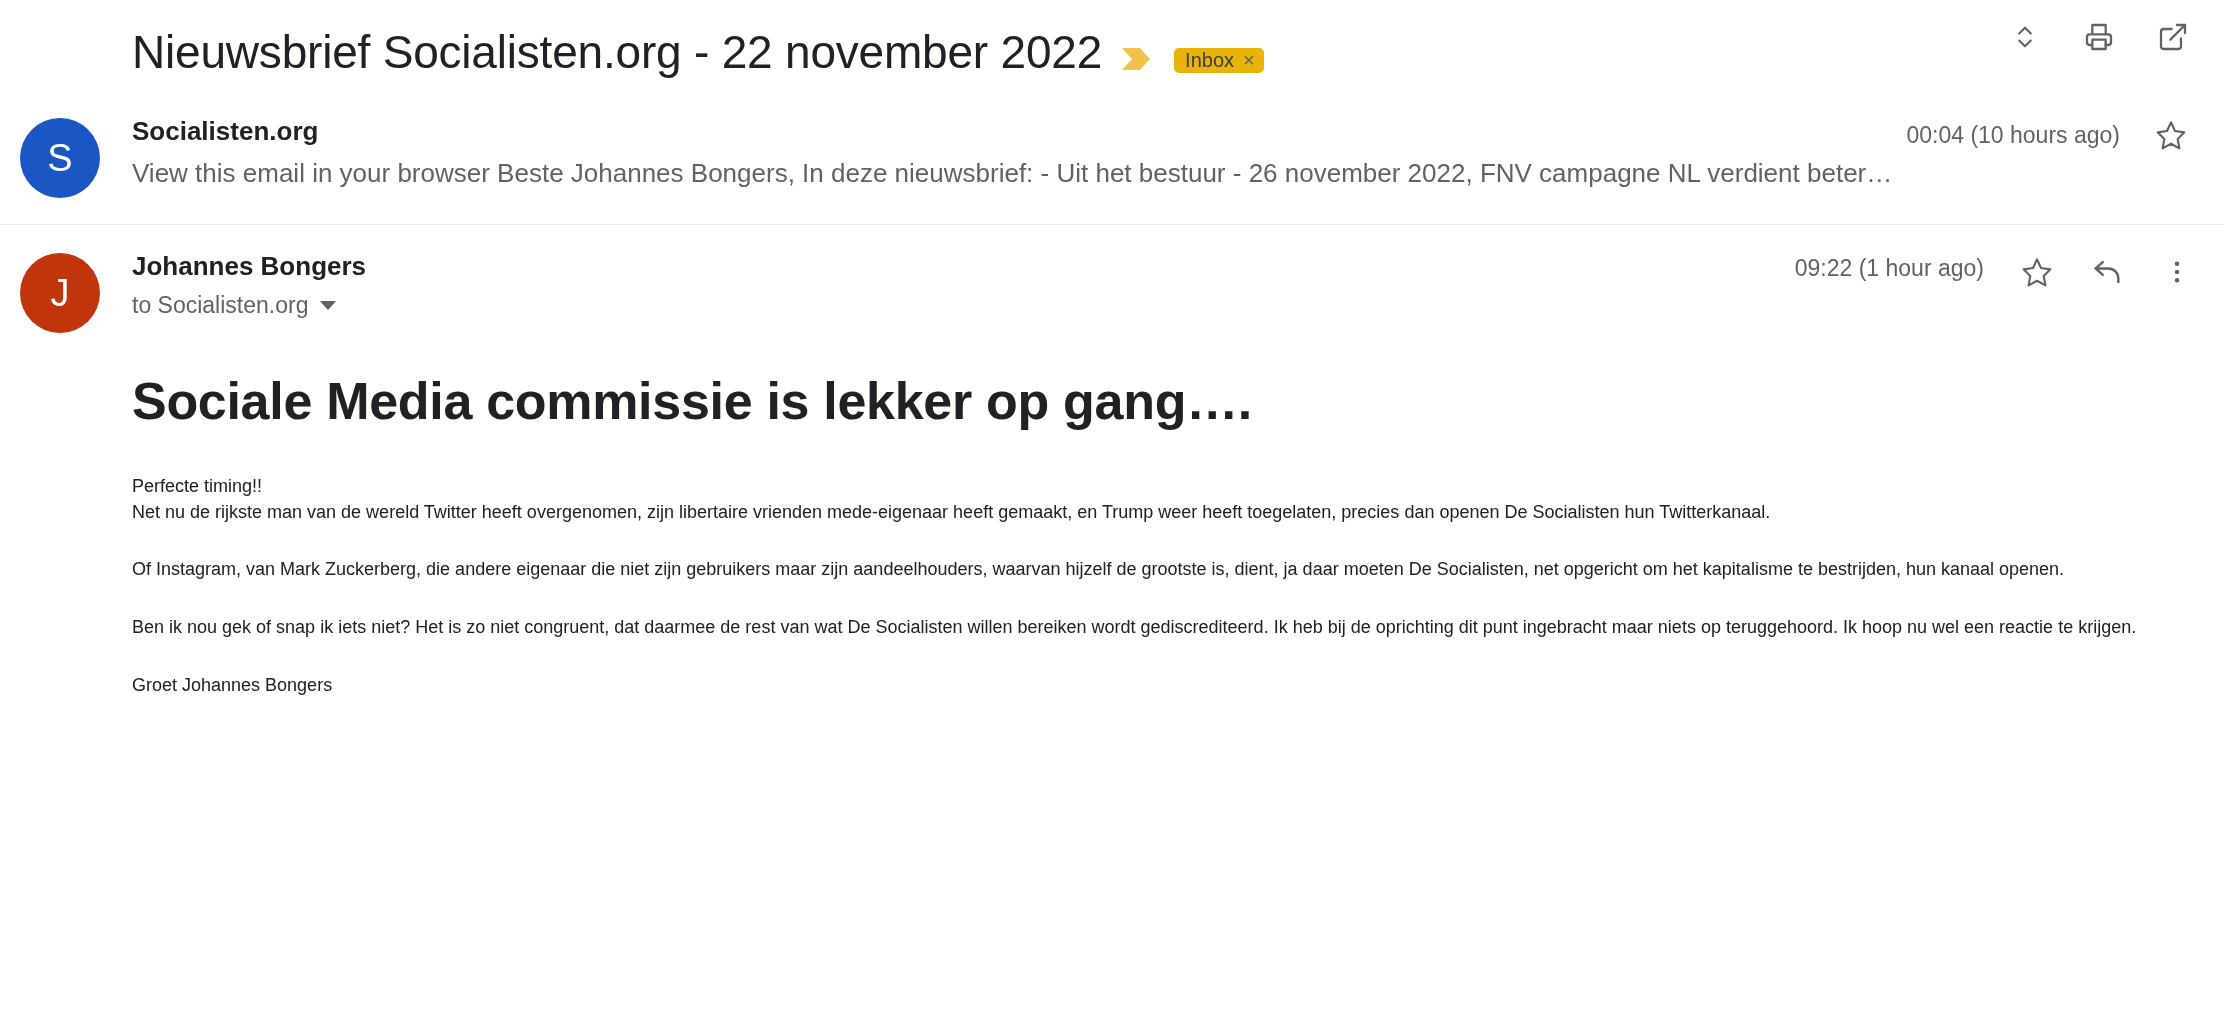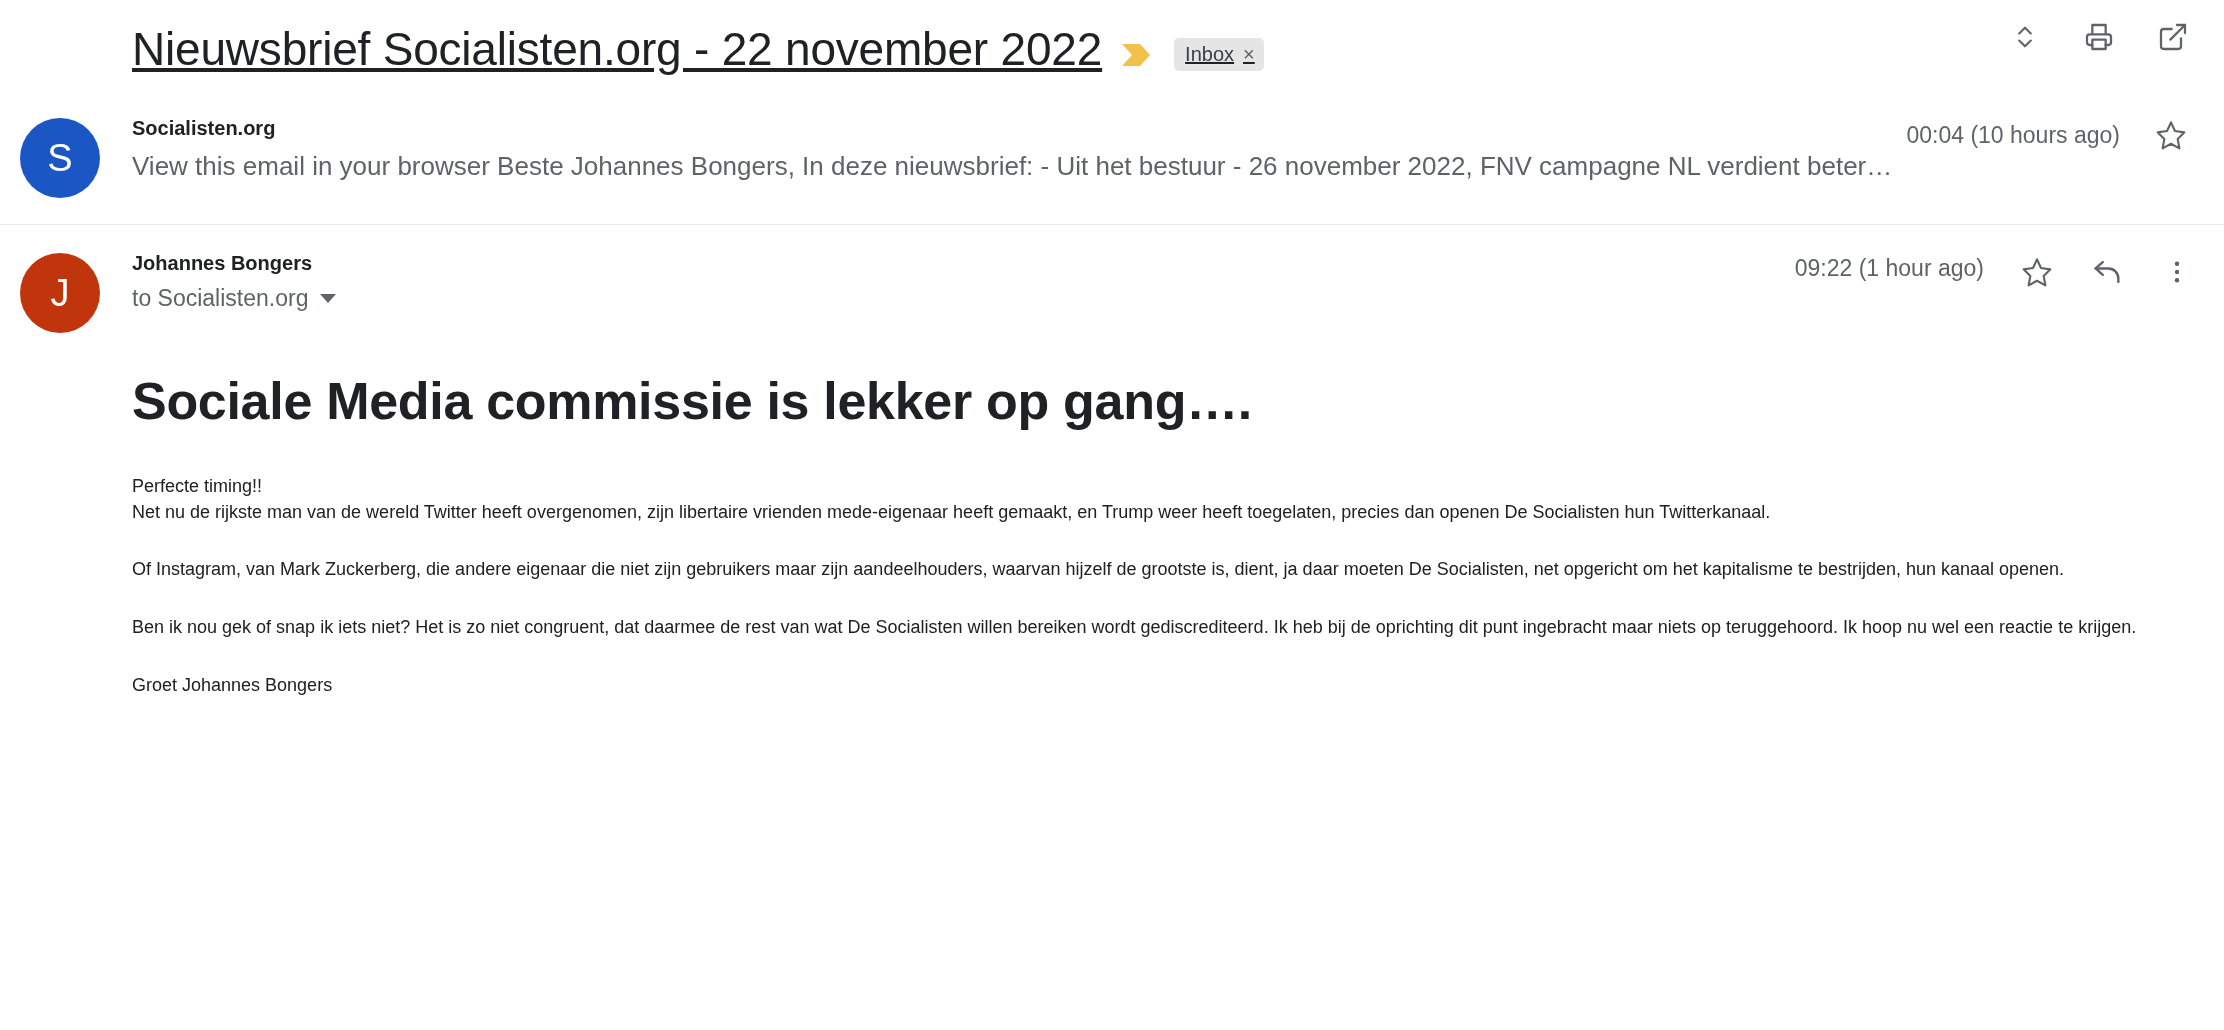--- a/index.html
+++ b/index.html
@@ -17,51 +17,50 @@
   .mail-view {
     width: 2224px;
     height: 1030px;
     position: relative;
     background: #fff;
   }
 
   
   .subject-row {
     display: flex;
-    align-items: flex-start;
+    align-items: center;
     padding: 22px 28px 10px 132px;
     position: relative;
     min-height: 92px;
-    text-decoration: underline;
   }
   .subject-text {
     font-size: 46px;
     line-height: 1.18;
     font-weight: 400;
     color: #202124;
     letter-spacing: -0.2px;
     white-space: nowrap;
   }
   .label-flag {
     display: inline-block;
     margin: 18px 0 0 18px;
     flex: none;
   }
   .inbox-chip {
     display: inline-flex;
     align-items: center;
     gap: 9px;
-    background: #e5e5e5;
+    background: #eab308;
     border-radius: 5px;
     padding: 4px 9px 5px 11px;
     margin: 16px 0 0 20px;
     font-size: 20px;
     color: #3c4043;
     line-height: 1;
-    height: 33px;
+    height: 25px;
     flex: none;
   }
   .inbox-chip .chip-x {
     font-size: 20px;
     color: #5f6368;
     line-height: 1;
     cursor: pointer;
   }
 
   .subject-actions {
@@ -107,21 +106,21 @@
   .avatar.blue { background: #1a57c4; }
   .avatar.red  { background: #c0350b; }
 
   .msg-collapsed .body-col {
     margin-left: 32px;
     flex: 1 1 auto;
     min-width: 0;
     padding-right: 300px;
   }
   .sender-name {
-    font-size: 20px;
+    font-size: 26px;
     font-weight: bold;
     color: #202124;
     line-height: 1.2;
     margin-bottom: 10px;
   }
   .snippet {
     font-size: 26px;
     color: #5f6368;
     line-height: 1.3;
     white-space: nowrap;

